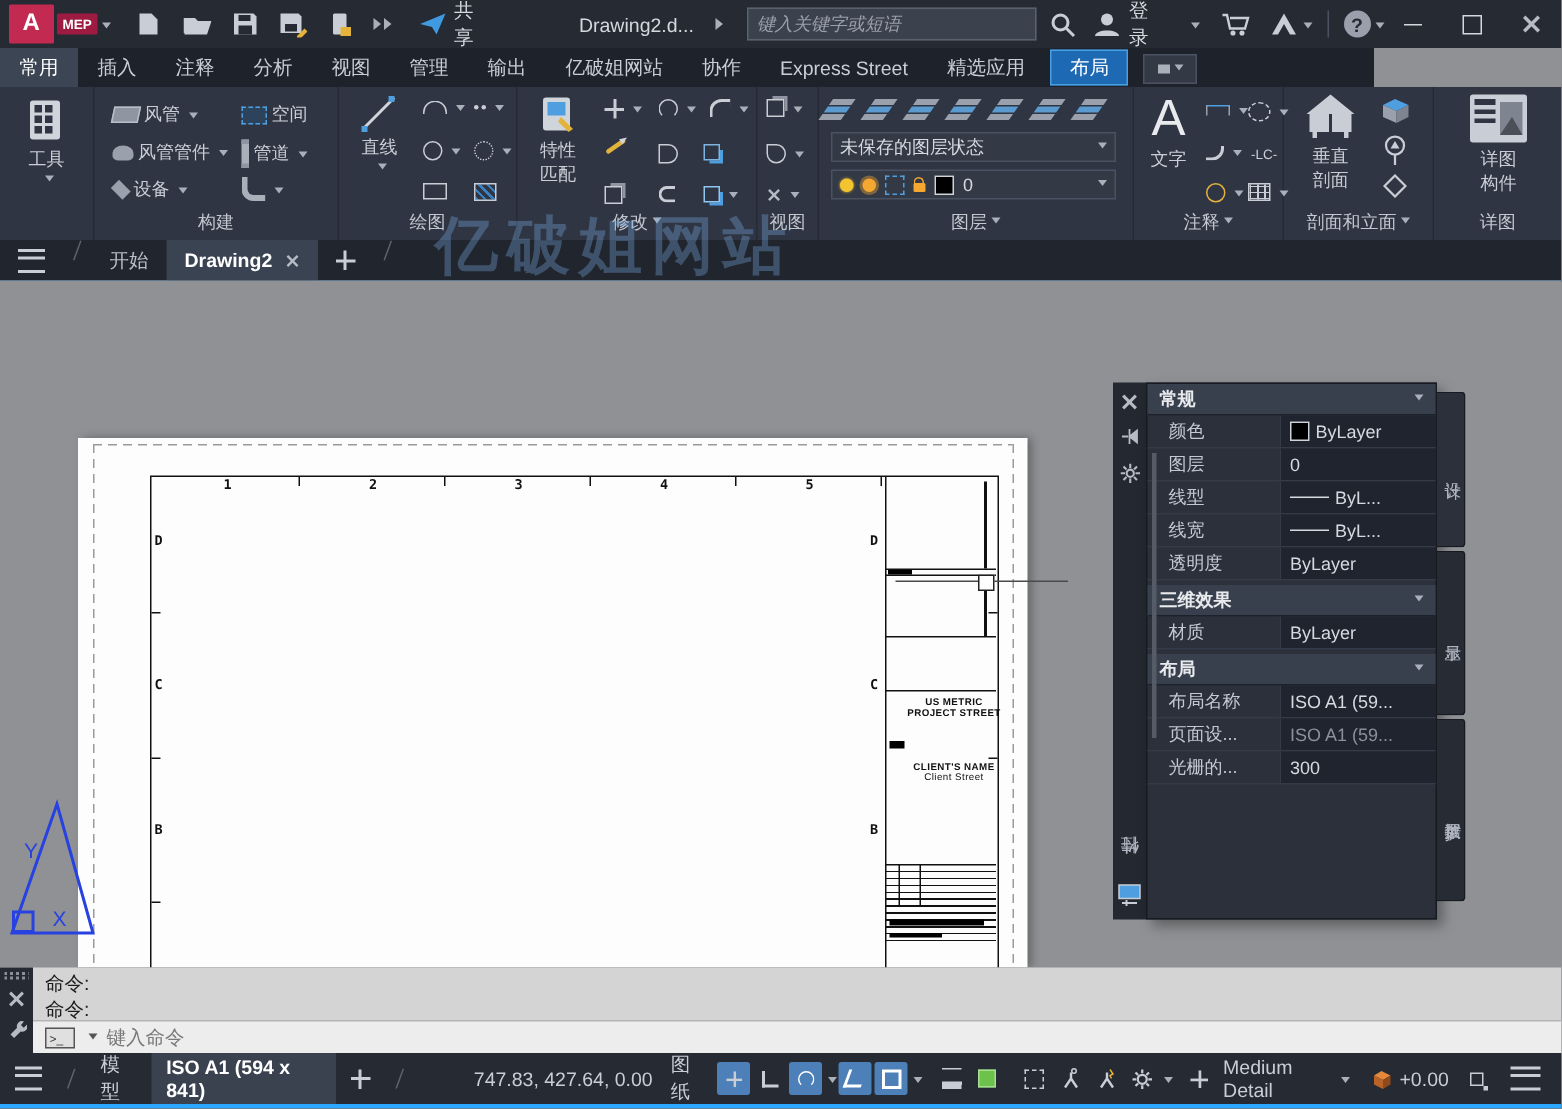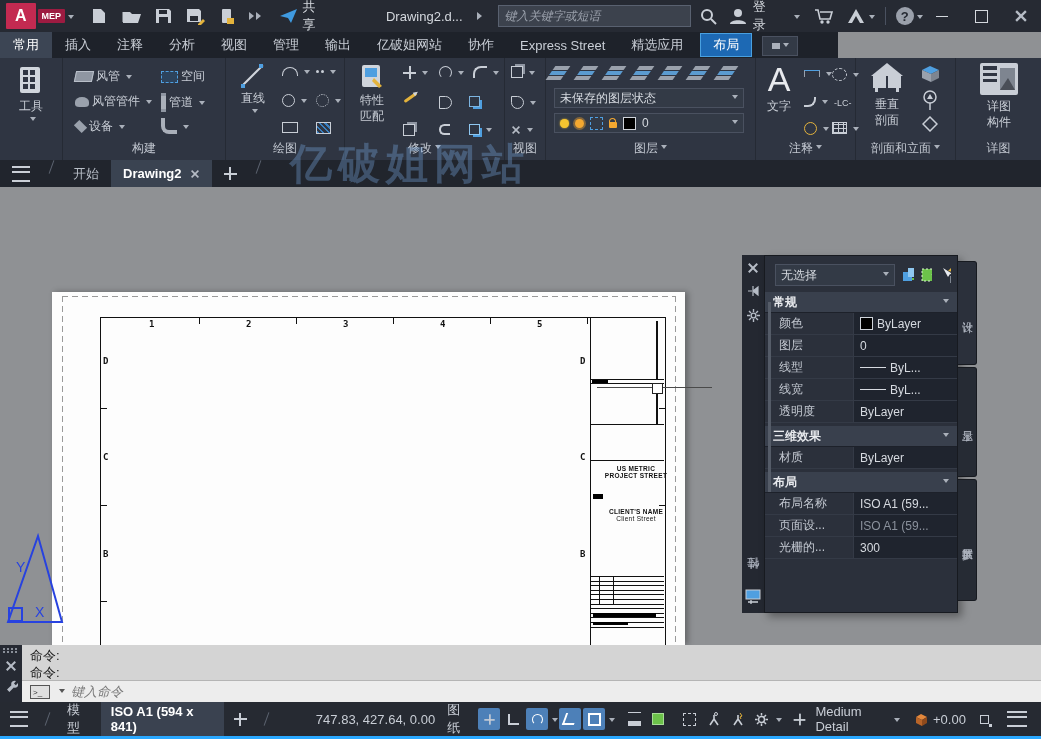--- a/index.html
+++ b/index.html
@@ -24,21 +24,21 @@
   
   .titlebar{left:0;top:0;width:1041px;height:32px;background:#262a33;display:flex;align-items:center;color:#d4d8de;font-size:13px}
   .applogo{width:30px;height:26px;background:#c32a51;color:#fff;font-weight:bold;font-size:16px;display:flex;align-items:center;justify-content:center;margin-left:6px;border-radius:1px}
   .mep{background:#9d1b41;color:#fff;font-size:9px;font-weight:bold;padding:2px 4px;border-radius:1px;margin-left:2px}
   .qat{display:flex;align-items:center;gap:14px;margin-left:16px}
   .searchbox{width:182px;height:20px;background:#3c424d;border:1px solid #596170;color:#9aa0ab;font-style:italic;font-size:12px;padding:0 6px;display:flex;align-items:center}
   .winbtn{width:40px;height:32px;display:flex;align-items:center;justify-content:center;color:#d4d8de}
   .minglyph{width:12px;height:1px;background:#d4d8de}
   .maxglyph{width:11px;height:11px;border:1px solid #d4d8de}
   
-  .tabrow{left:0;top:32px;width:838px;height:26px;background:#1e222a;display:flex;align-items:stretch;color:#c9ced6;font-size:13px}
+  .tabrow{left:0;top:32px;width:916px;height:26px;background:#1e222a;display:flex;align-items:stretch;color:#c9ced6;font-size:13px}
   .rtab{padding:0 13px;display:flex;align-items:center;cursor:default}
   .rtab.active{background:#3c4554;color:#fff}
   .rtab.layout{background:#1d69b4;border:1px solid #49a0e0;color:#fff;margin:1px 4px;padding:0 12px}
   .ribbon-collapse{width:34px;height:18px;background:#333a46;border:1px solid #4a5160;margin:4px 6px;display:flex;align-items:center;justify-content:center;gap:3px}
   
   .ribbon{left:0;top:58px;width:1041px;height:102px;background:#2f3542;color:#c9ced6;font-size:12px}
   .panel{position:absolute;top:0;height:102px;border-right:1px solid #252a34}
   .plabel{position:absolute;bottom:3px;left:0;right:0;text-align:center;color:#c2c7d0;font-size:12px}
   .bigbtn{display:flex;flex-direction:column;align-items:center;justify-content:flex-start;gap:2px}
   .sbtn{display:flex;align-items:center;gap:3px;white-space:nowrap}
@@ -571,41 +571,20 @@
       </svg>
     <div style="flex:1"></div>
     <span class="vtext" style="transform:rotate(180deg);color:#aeb4bf;font-size:12px">特性</span>
     <svg width="16" height="16" style="margin:10px 0 8px">
         <rect x="1" y="1" width="14" height="9" fill="#4f9fe0" stroke="#c9ced6"></rect>
         <path d="M3 13h10M6 11v4" stroke="#c9ced6" stroke-width="1.3"></path>
       </svg>
   </div>
 
   <div class="pal-body">
-    <div class="flex" style="padding:8px 6px 6px 10px;gap:7px">
-      <div class="pal-drop" style="width:108px;flex:none">
-        <span>无选择</span>
-          <span class="cdown" style="margin-top:0"></span>
-      </div>
-      <svg width="19" height="17">
-          <rect x="1" y="5" width="9" height="9" fill="#4f9fe0"></rect>
-          <rect x="6" y="1" width="9" height="9" fill="#8fc7f0"></rect>
-          <path d="M13 9v6M10 12h6" stroke="#6cc24a" stroke-width="2"></path>
-        </svg>
-      <svg width="19" height="17">
-          <rect x="1" y="2" width="12" height="12" fill="#6cc24a" stroke="#d9f2cf" stroke-dasharray="2 2"></rect>
-          <path d="M10 7l6 8 2-3 -4-2z" fill="#e8eaee"></path>
-        </svg>
-      <svg width="19" height="17">
-          <path d="M4 1l5 9 2-3 4 1z" fill="#e8eaee"></path>
-          <path d="M9 4l3-3 2 4z" fill="#e4b33c"></path>
-          <rect x="11" y="9" width="7" height="7" fill="#7e8590"></rect>
-          <path d="M12 11h5M12 13h5" stroke="#262a33"></path>
-        </svg>
-    </div>
     <div style="position:absolute;left:3px;top:46px;width:3px;height:190px;background:#555c68"></div>
 
     <div class="pal-sec">
         <span>常规</span>
         <span class="cdown" style="margin-top:0"></span>
       </div>
     <div class="pal-row">
       <div class="pal-lab">颜色</div>
       <div class="pal-val">
           <span class="swatch"></span>
@@ -687,21 +666,21 @@
         <path d="M11 2a3.4 3.4 0 0 0-4.6 4.2L2 10.6 4.4 13l4.4-4.4A3.4 3.4 0 0 0 13 4l-2.2 2.2-1.8-1.8z" fill="#b6bcc6"></path>
       </svg>
   </div>
   <div style="margin-left:22px;padding-top:2px">
     <div class="cmdline">命令:</div>
     <div class="cmdline">命令:</div>
   </div>
   <div class="cmdinput">
     <span class="terмic">&gt;_</span>
     <span class="cdown" style="border-top-color:#555;margin-top:0"></span>
-    <span style="color:#7a7a7a;font-style:italic;font-size:13px">键入命令</span>
+    <span style="color:#7a7a7a;font-size:13px">键入命令</span>
   </div>
 </div>
 
 <div class="abs status">
   <div class="stab">
       <span class="ham"></span>
     </div>
   <div class="slash"></div>
   <div class="stab">
       <span>模型</span>

